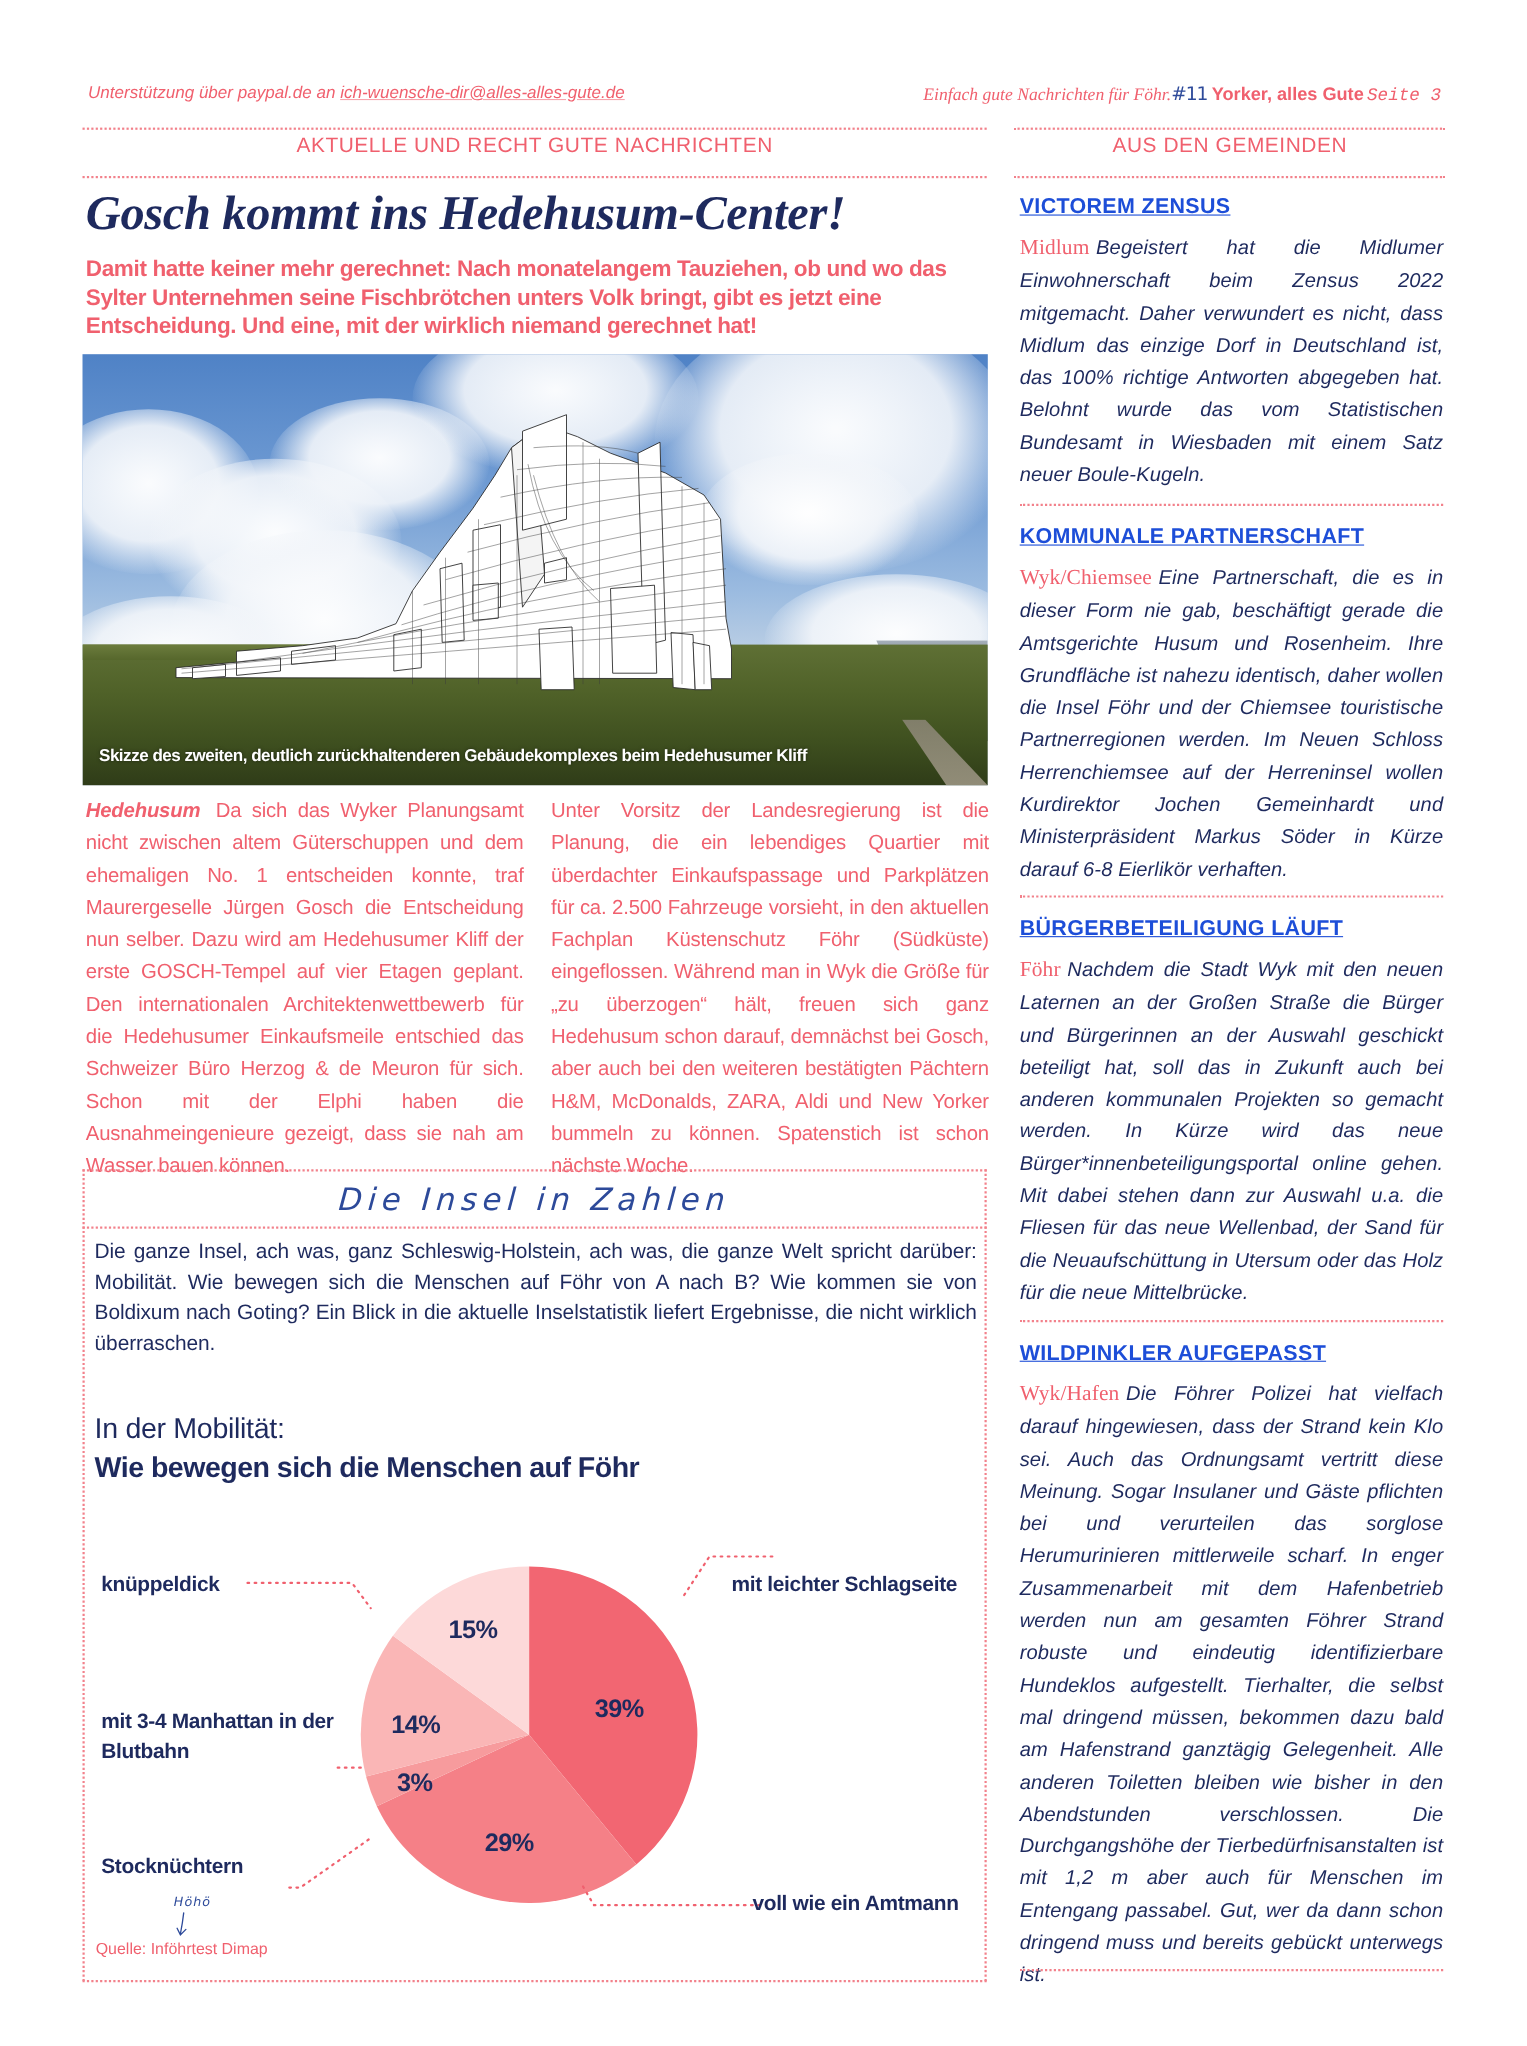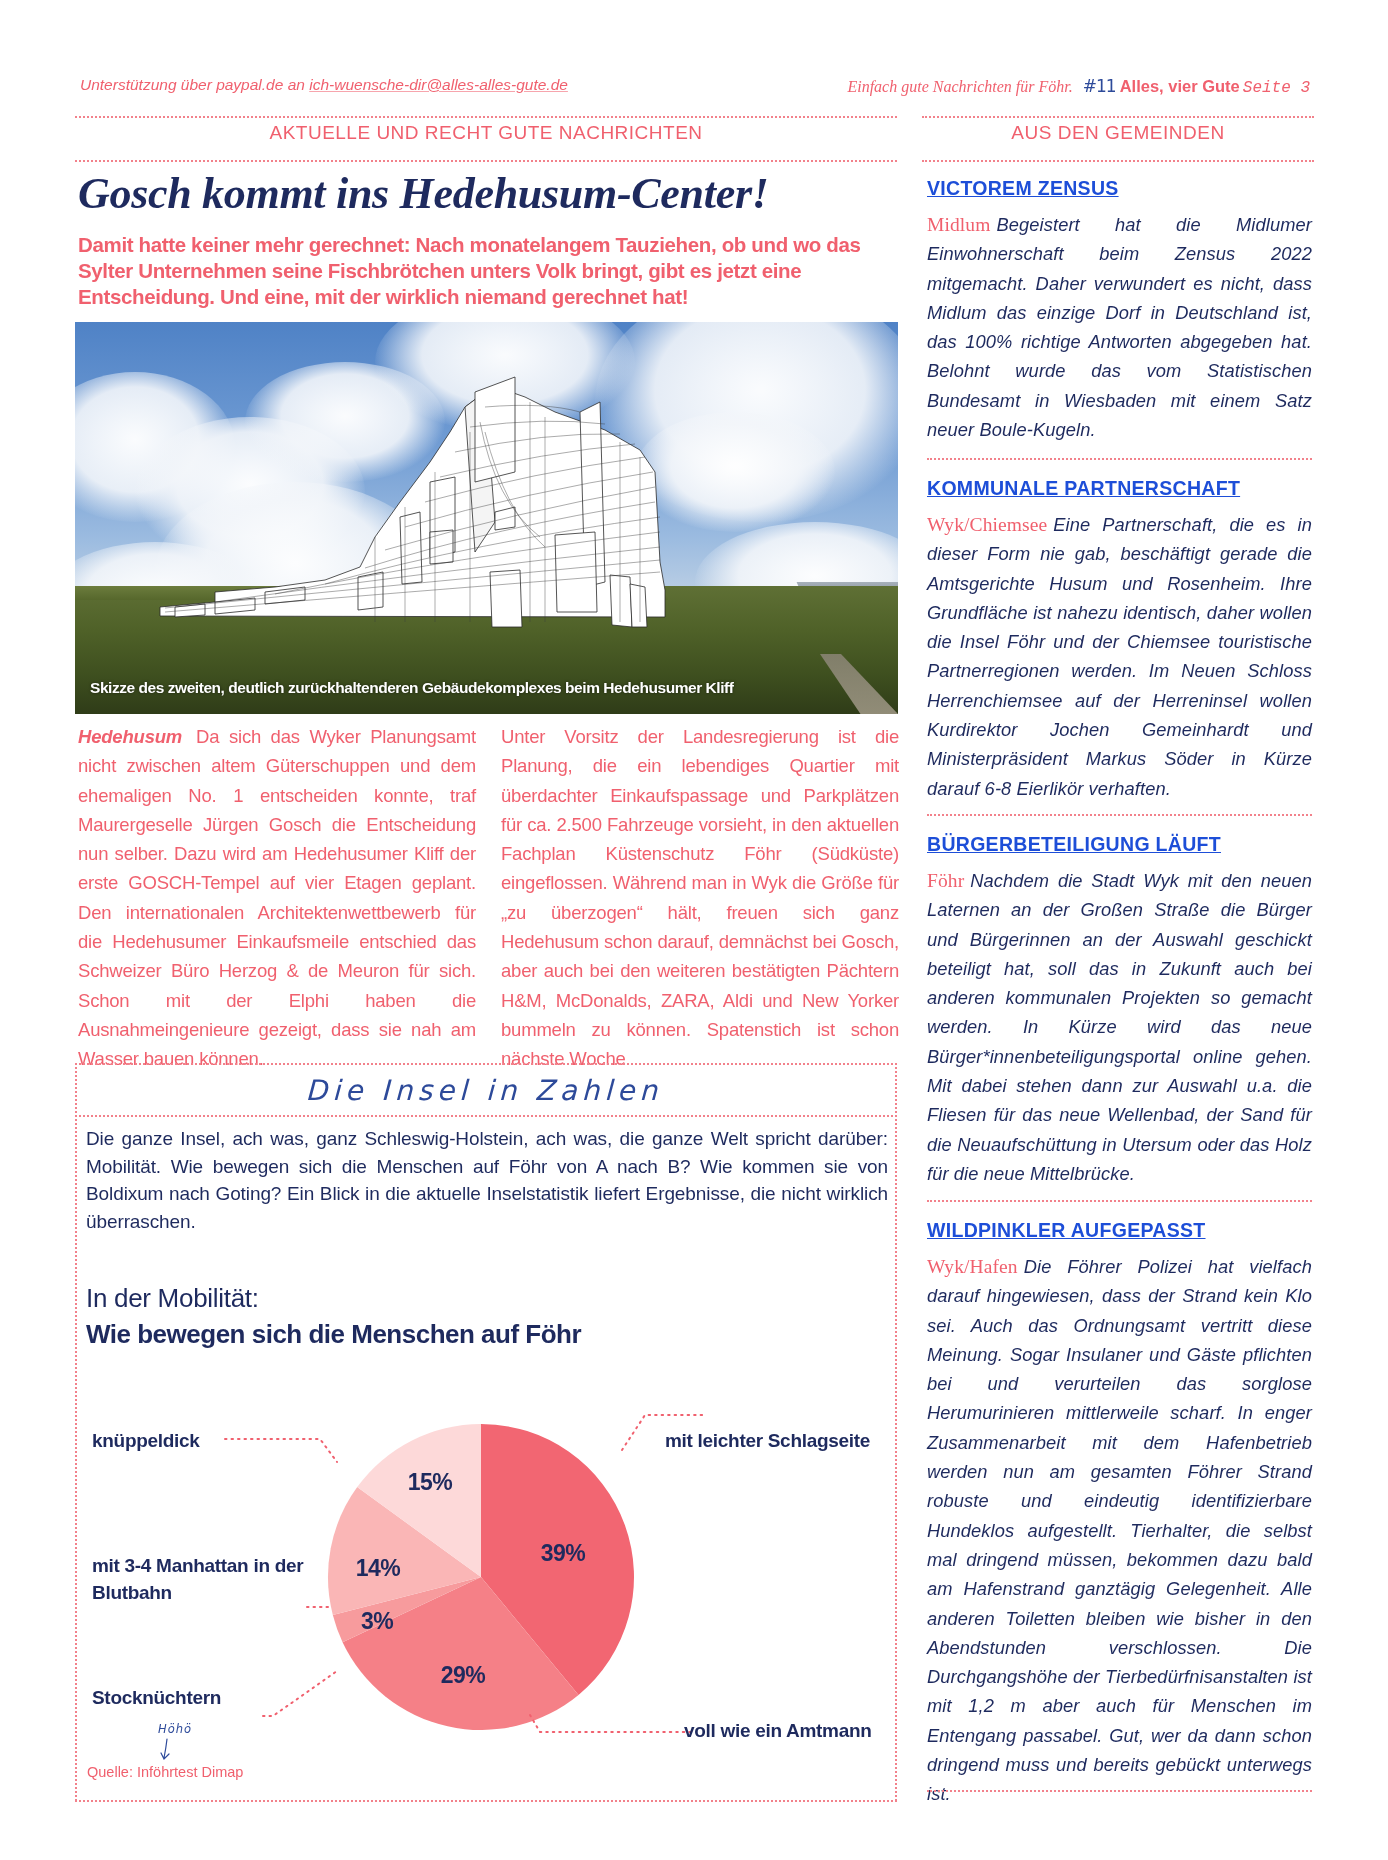--- a/index.html
+++ b/index.html
@@ -7,21 +7,21 @@
   body { position: relative; font-family: "Liberation Sans", sans-serif; color: #1e2a5e; }
   .abs { position: absolute; }
   .dots { position: absolute; height: 0; border-top: 2px dotted #f2818b; }
   .vdots { position: absolute; width: 0; border-left: 2px dotted #f2818b; }
 
   
   .topline { top: 76px; font-size: 15.5px; font-style: italic; color: #f0606e; white-space: nowrap; }
   .topline a { color: #f0606e; text-decoration: underline; text-decoration-color: #f7a5ad; }
   .topright { right: 78px; }
   .topright .slogan { font-family: "Liberation Serif", serif; font-size: 16px; }
-  .topright .issue { font-family: "DejaVu Sans", sans-serif; font-style: normal; color: #2d4a9a; font-size: 17px; margin-left: 10px; letter-spacing: -1px; }
+  .topright .issue { font-family: "DejaVu Sans", sans-serif; font-style: normal; color: #2d4a9a; font-size: 17px; letter-spacing: -1px; }
   .topright .brand { font-style: normal; font-weight: bold; font-size: 16.5px; margin-left: 4px; }
   .topright .page { font-family: Liberation Mono, monospace; font-size: 16px; margin-left: 3px; text-align: right; }
 
   .section-label { font-size: 19px; letter-spacing: 0.5px; color: #f0606e; text-align: center; font-weight: normal; }
 
   
   .headline { left: 78px; top: 168px; font-family: "Liberation Serif", serif; font-style: italic; font-size: 44px; color: #1e2a5e; letter-spacing: -0.3px; white-space: nowrap; }
   .lede { left: 78px; top: 232px; width: 822px; font-weight: bold; font-size: 20.5px; line-height: 26px; color: #f0606e; letter-spacing: -0.35px; }
 
   
@@ -58,21 +58,21 @@
   .side-p { position: absolute; left: 927px; width: 385px; font-size: 18.3px; line-height: 29.3px; font-style: italic; color: #1e2a5e; text-align: justify; letter-spacing: 0.1px; }
   .side-p .loc { font-family: "Liberation Serif", serif; font-style: normal; color: #f0606e; font-size: 19.5px; margin-right: 6px; margin-top: 12px; }
 </style>
 </head>
 <body>
 
 <div class="abs topline" style="left:80px;">
   <span>Unterstützung über paypal.de an </span><a>ich-wuensche-dir@alles-alles-gute.de</a>
 </div>
 <div class="abs topline topright">
-  <span class="slogan">Einfach gute Nachrichten für Föhr.</span><span class="issue">#11</span><span class="brand">Alles, vier Gute</span><span class="page">Seite 3</span>
+  <span class="slogan">Einfach gute Nachrichten für Föhr.</span><span class="issue">#11</span><span class="brand">Yorker, alles Gute</span><span class="page">Seite 3</span>
 </div>
 
 <div class="dots" style="left:75px; top:116px; width:822px;"></div>
 <div class="dots" style="left:922px; top:116px; width:392px;"></div>
 <div class="abs section-label" style="left:75px; top:122px; width:822px;">AKTUELLE UND RECHT GUTE NACHRICHTEN</div>
 <div class="abs section-label" style="left:922px; top:122px; width:392px;">AUS DEN GEMEINDEN</div>
 <div class="dots" style="left:75px; top:160px; width:822px;"></div>
 <div class="dots" style="left:922px; top:160px; width:392px;"></div>
 
 <h1 class="abs headline">Gosch kommt ins Hedehusum-Center!</h1>

